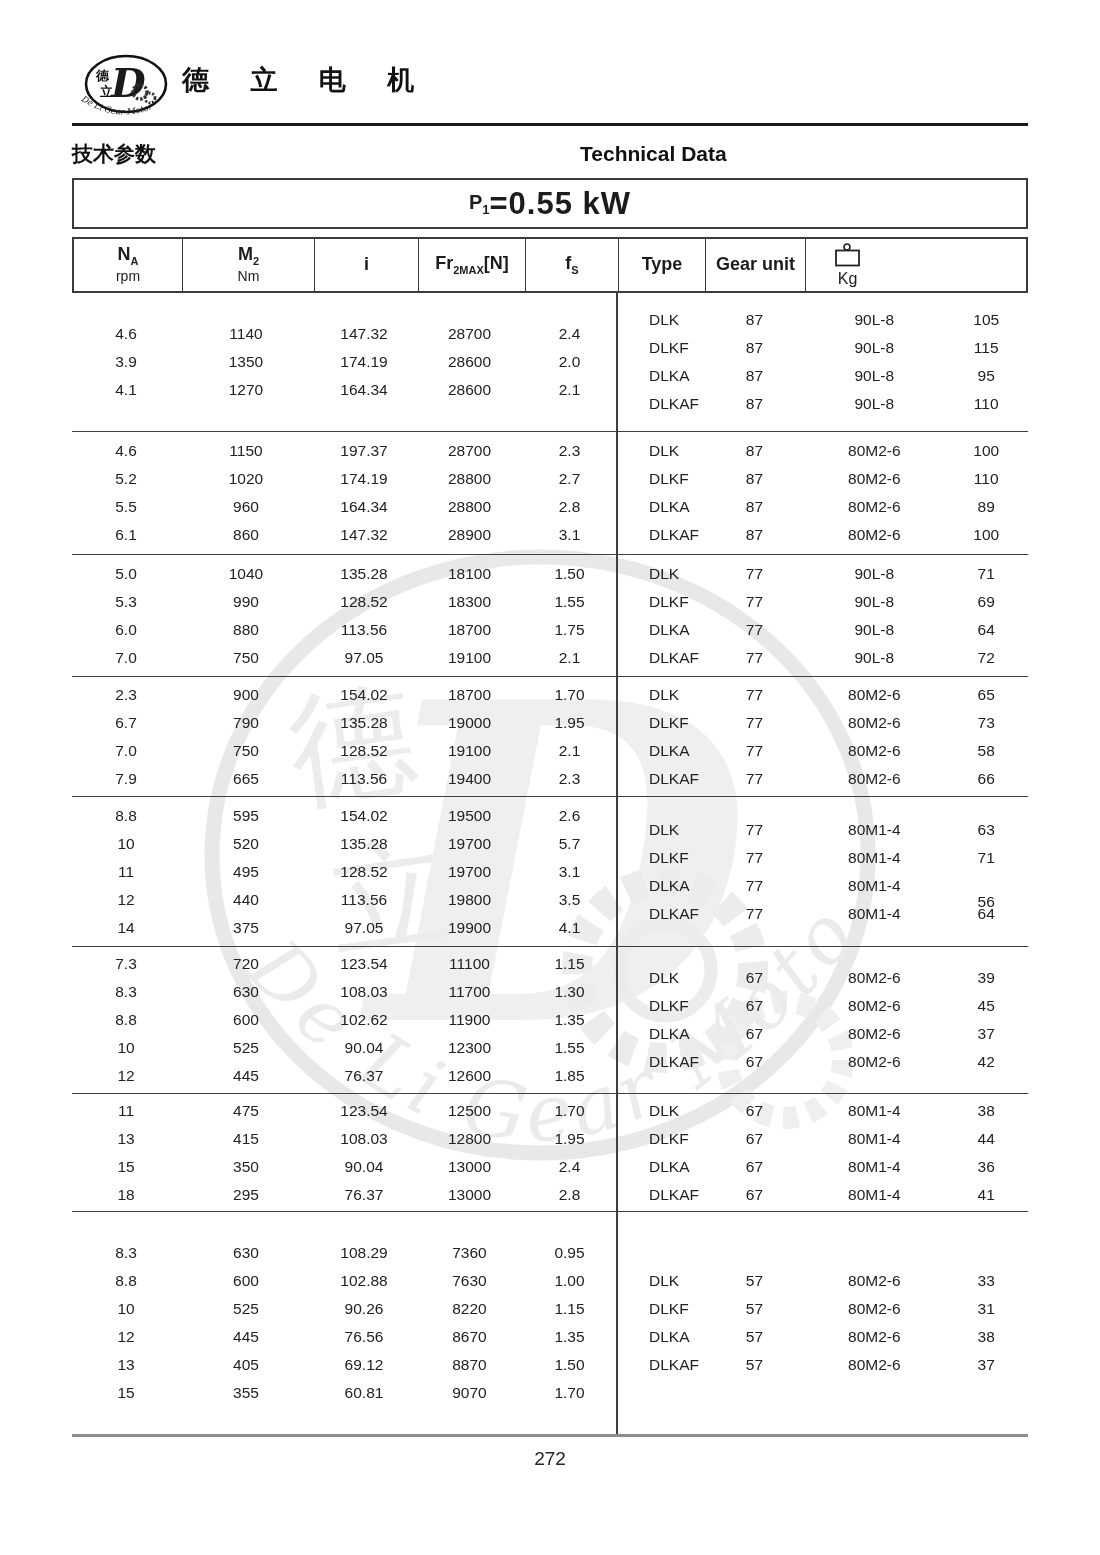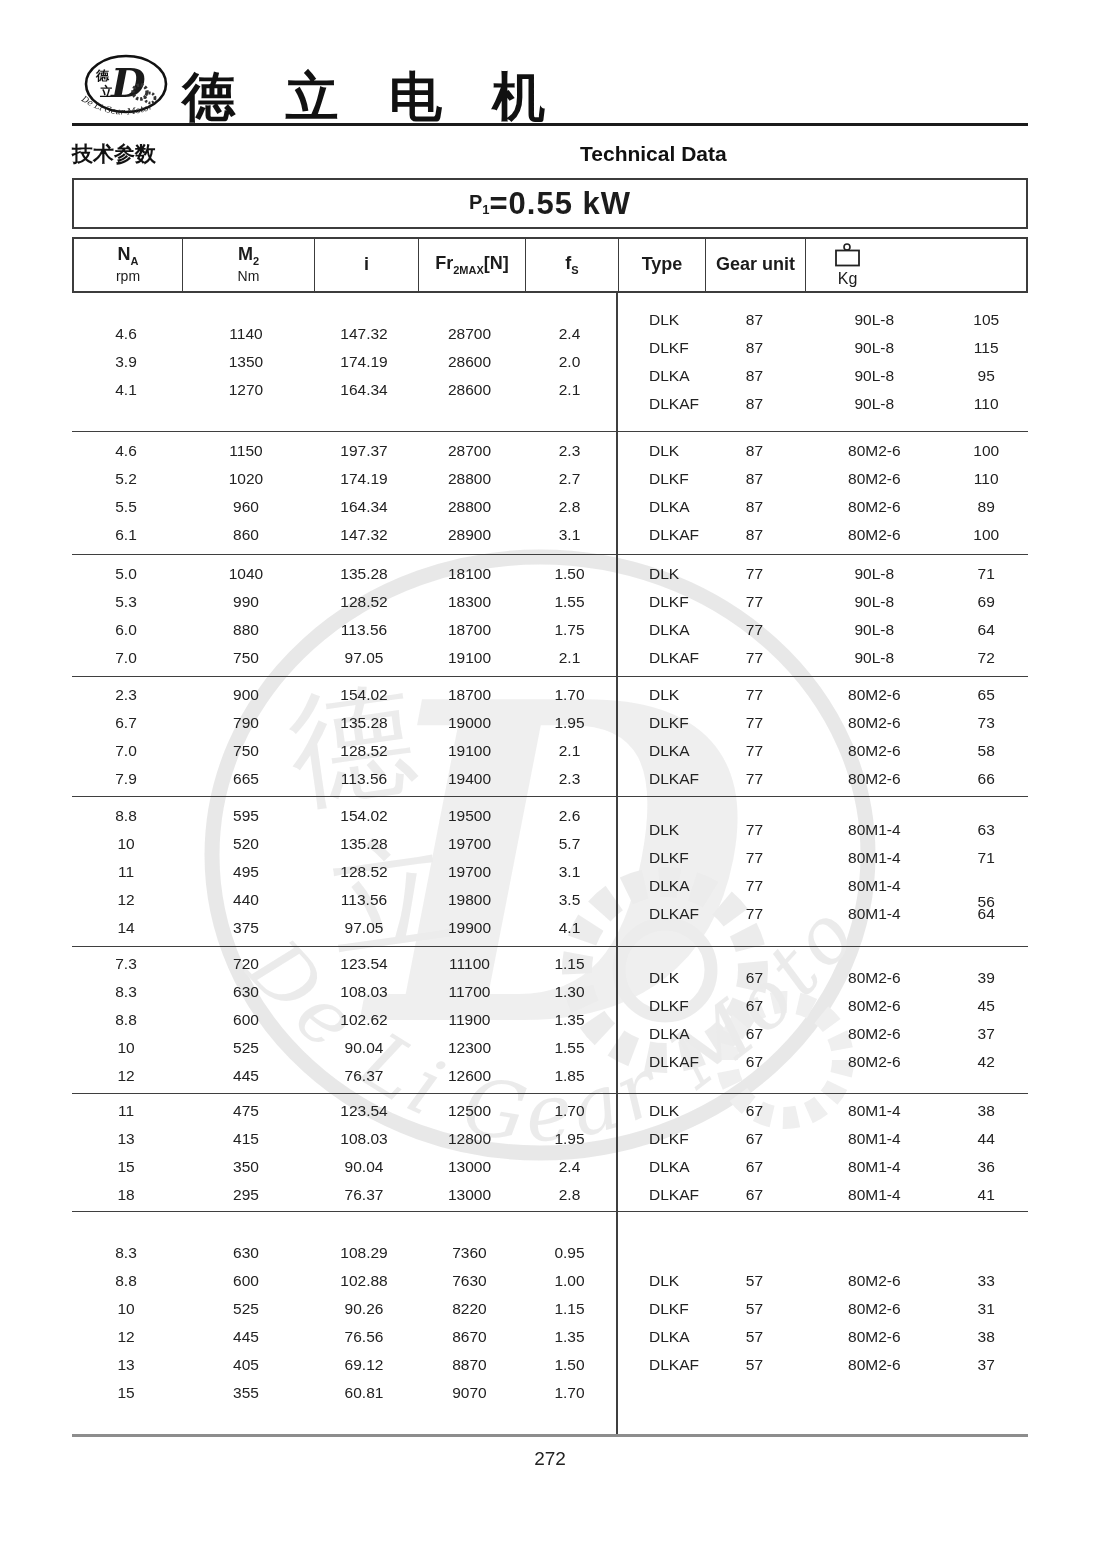--- a/index.html
+++ b/index.html
@@ -7,21 +7,21 @@
   body {
     width:1100px; height:1555px; position:relative; overflow:hidden;
     font-family:"Liberation Sans", sans-serif; color:#1c1c1c;
   }
 
   
   .logo-svg { position:absolute; left:74px; top:50px; }
   .brand-title {
     position:absolute; left:182px; top:62px;
     font-family:"DejaVu Serif", serif; font-weight:bold;
-    font-size:53px; letter-spacing:16px; color:#111;
+    font-size:27px; letter-spacing:16px; color:#111;
   }
   .top-rule { position:absolute; left:72px; top:123px; width:956px; height:3px; background:#1b1b1b; }
   .sec-zh { position:absolute; left:72px; top:140px; font-size:21px; font-weight:bold; color:#111; }
   .sec-en { position:absolute; left:580px; top:142px; font-size:21px; font-weight:bold; color:#111; }
 
   
   .pbox {
     position:absolute; left:72px; top:178px; width:956px; height:51px;
     border:2px solid #3c3c3c; display:flex; align-items:center; justify-content:center;
     background:transparent;

